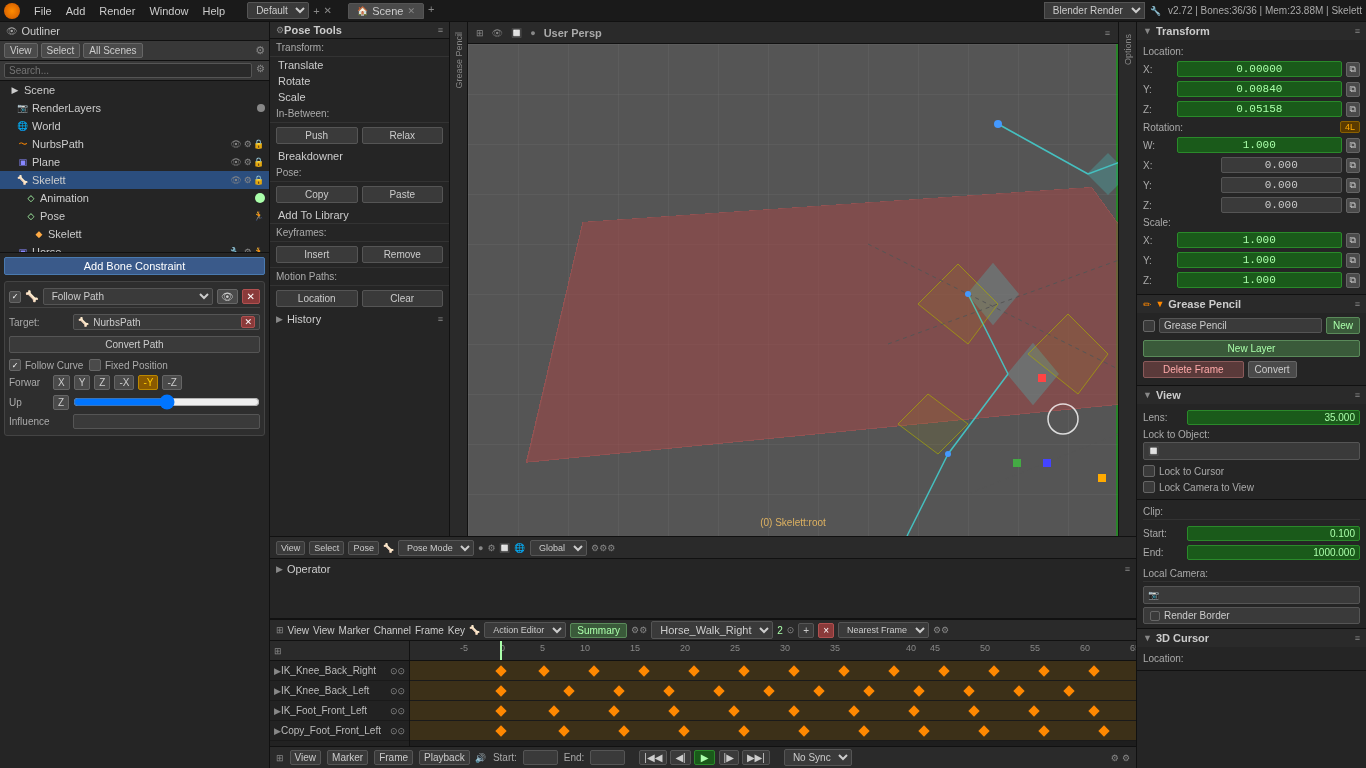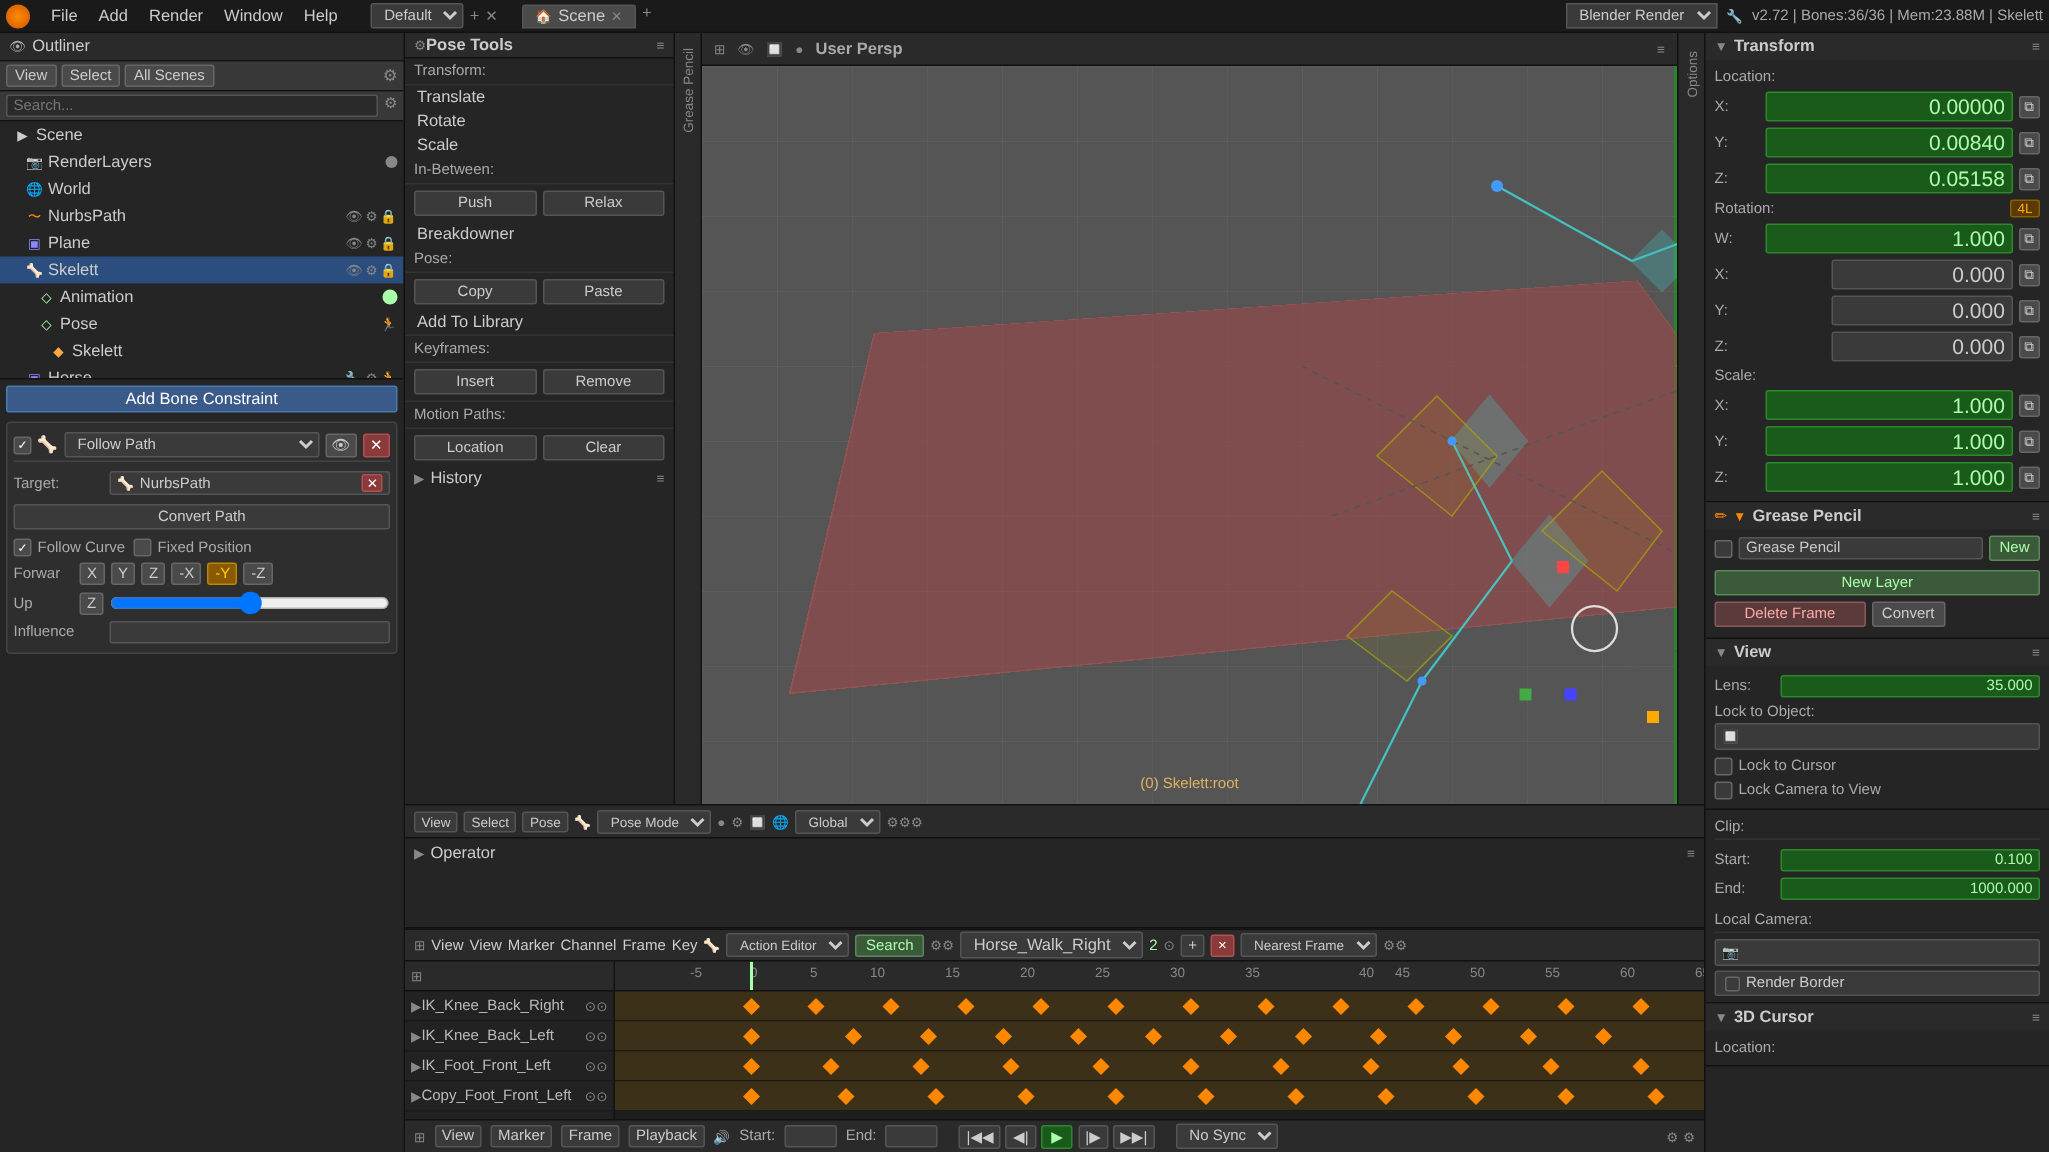--- a/index.html
+++ b/index.html
@@ -86,37 +86,37 @@
 
     
     .right-panel { width: 230px; background: #252525; border-left: 1px solid #111; overflow-y: auto; flex-shrink: 0; }
     .right-section { border-bottom: 1px solid #111; }
     .right-section-header { background: #2a2a2a; padding: 3px 6px; display: flex; align-items: center; gap: 4px; cursor: pointer; }
     .right-section-title { color: #ccc; font-size: 11px; font-weight: bold; }
     .right-section-arrow { color: #888; font-size: 9px; }
     .right-section-content { padding: 4px 6px; }
     .right-row { display: flex; align-items: center; gap: 4px; padding: 2px 0; }
     .right-label { color: #aaa; font-size: 10px; min-width: 30px; }
-    .right-value-box { background: #1a5a1a; border: 1px solid #2a8a2a; color: #aaffaa; padding: 1px 4px; font-size: 14px; border-radius: 2px; flex: 1; text-align: right; }
+    .right-value-box { background: #1a5a1a; border: 1px solid #2a8a2a; color: #aaffaa; padding: 1px 4px; font-size: 11px; border-radius: 2px; flex: 1; text-align: center; font-family: Liberation Mono, monospace; }
     .right-value-box.gray { background: #3a3a3a; border-color: #555; color: #ccc; margin-left: 44px; }
     .right-copy-btn { background: #4a4a4a; border: 1px solid #666; color: #ccc; padding: 1px 3px; font-size: 9px; border-radius: 2px; cursor: pointer; }
     .rotation-label { color: #aaa; font-size: 10px; padding: 2px 0; display: flex; align-items: center; justify-content: space-between; }
     .rotation-badge { background: #5a3a00; border: 1px solid #8a6000; color: #ffaa00; padding: 0 4px; font-size: 9px; border-radius: 2px; }
     .grease-pencil-section { padding: 4px 6px; }
     .gp-row { display: flex; gap: 4px; align-items: center; margin-bottom: 3px; }
     .new-btn { background: #3a5a3a; border: 1px solid #5a8a5a; color: #aaffaa; padding: 2px 6px; font-size: 10px; border-radius: 2px; cursor: pointer; }
     .new-layer-btn { background: #3a5a3a; border: 1px solid #5a8a5a; color: #aaffaa; padding: 2px 6px; font-size: 10px; border-radius: 2px; cursor: pointer; width: 100%; margin-top: 3px; }
     .del-btn { background: #5a3a3a; border: 1px solid #8a5a5a; color: #ffaaaa; padding: 2px 19px; font-size: 10px; border-radius: 2px; cursor: pointer; }
     .convert-btn { background: #4a4a4a; border: 1px solid #666; color: #ccc; padding: 2px 6px; font-size: 10px; border-radius: 2px; cursor: pointer; }
     .view-section { padding: 4px 6px; }
     .view-row { display: flex; align-items: center; gap: 4px; padding: 2px 0; }
     .view-label { color: #aaa; font-size: 10px; min-width: 40px; }
     .view-value { background: #3a3a3a; border: 1px solid #555; color: #ccc; padding: 1px 4px; font-size: 10px; border-radius: 2px; flex: 1; text-align: right; }
     .view-value.green { background: #1a5a1a; border-color: #2a8a2a; color: #aaffaa; }
-    .checkbox-row { display: flex; gap: 4px; padding: 2px 0; }
+    .checkbox-row { display: flex; align-items: center; gap: 4px; padding: 2px 0; }
     .cb { width: 12px; height: 12px; background: #3a3a3a; border: 1px solid #666; border-radius: 2px; display: inline-block; }
     .clip-section { padding: 4px 6px; }
     .clip-row { display: flex; align-items: center; gap: 4px; padding: 2px 0; }
     .clip-label { color: #aaa; font-size: 10px; min-width: 40px; }
     .clip-value { background: #1a5a1a; border: 1px solid #2a8a2a; color: #aaffaa; padding: 1px 4px; font-size: 10px; border-radius: 2px; flex: 1; text-align: right; }
     .render-border-btn { background: #3a3a3a; border: 1px solid #555; color: #ccc; padding: 2px 6px; font-size: 10px; border-radius: 2px; cursor: pointer; width: 100%; margin-top: 3px; display: flex; align-items: center; gap: 4px; }
 
     
     .bottom-area { height: 150px; background: #1e1e1e; border-top: 1px solid #111; display: flex; flex-direction: column; }
     .timeline-content { flex: 1; display: flex; overflow: hidden; }
@@ -509,21 +509,21 @@
         <span style="font-size:10px;color:#ccc">View</span>
         <span style="font-size:10px;color:#ccc">View</span>
         <span style="font-size:10px;color:#ccc">Marker</span>
         <span style="font-size:10px;color:#ccc">Channel</span>
         <span style="font-size:10px;color:#ccc">Frame</span>
         <span style="font-size:10px;color:#ccc">Key</span>
         <span style="color:#888;font-size:9px">🦴</span>
         <select style="background:#3a3a3a;border:1px solid #555;color:#ccc;padding:1px 4px;font-size:9px;border-radius:2px">
           <option>Action Editor</option>
         </select>
-        <div style="background:#3a5a3a;border:1px solid #5a8a5a;color:#aaffaa;padding:1px 6px;font-size:10px;border-radius:2px">Search</div>
+        <div style="background:#3a5a3a;border:1px solid #5a8a5a;color:#aaffaa;padding:1px 6px;font-size:10px;border-radius:2px">Summary</div>
         <span style="color:#888;font-size:9px">⚙⚙</span>
         <select style="background:#3a3a3a;border:1px solid #555;color:#ccc;padding:1px 4px;font-size:11px;border-radius:2px">
           <option>Horse_Walk_Right</option>
         </select>
         <span style="color:#aaffaa;font-size:10px">2</span>
         <span style="color:#888;font-size:9px">⊙</span>
         <button style="background:#3a3a3a;border:1px solid #555;color:#ccc;padding:1px 4px;font-size:10px;border-radius:2px;cursor:pointer">+</button>
         <button style="background:#8a3a3a;border:1px solid #b05050;color:#fff;padding:1px 4px;font-size:10px;border-radius:2px;cursor:pointer">×</button>
         <select style="background:#3a3a3a;border:1px solid #555;color:#ccc;padding:1px 4px;font-size:9px;border-radius:2px">
           <option>Nearest Frame</option>

